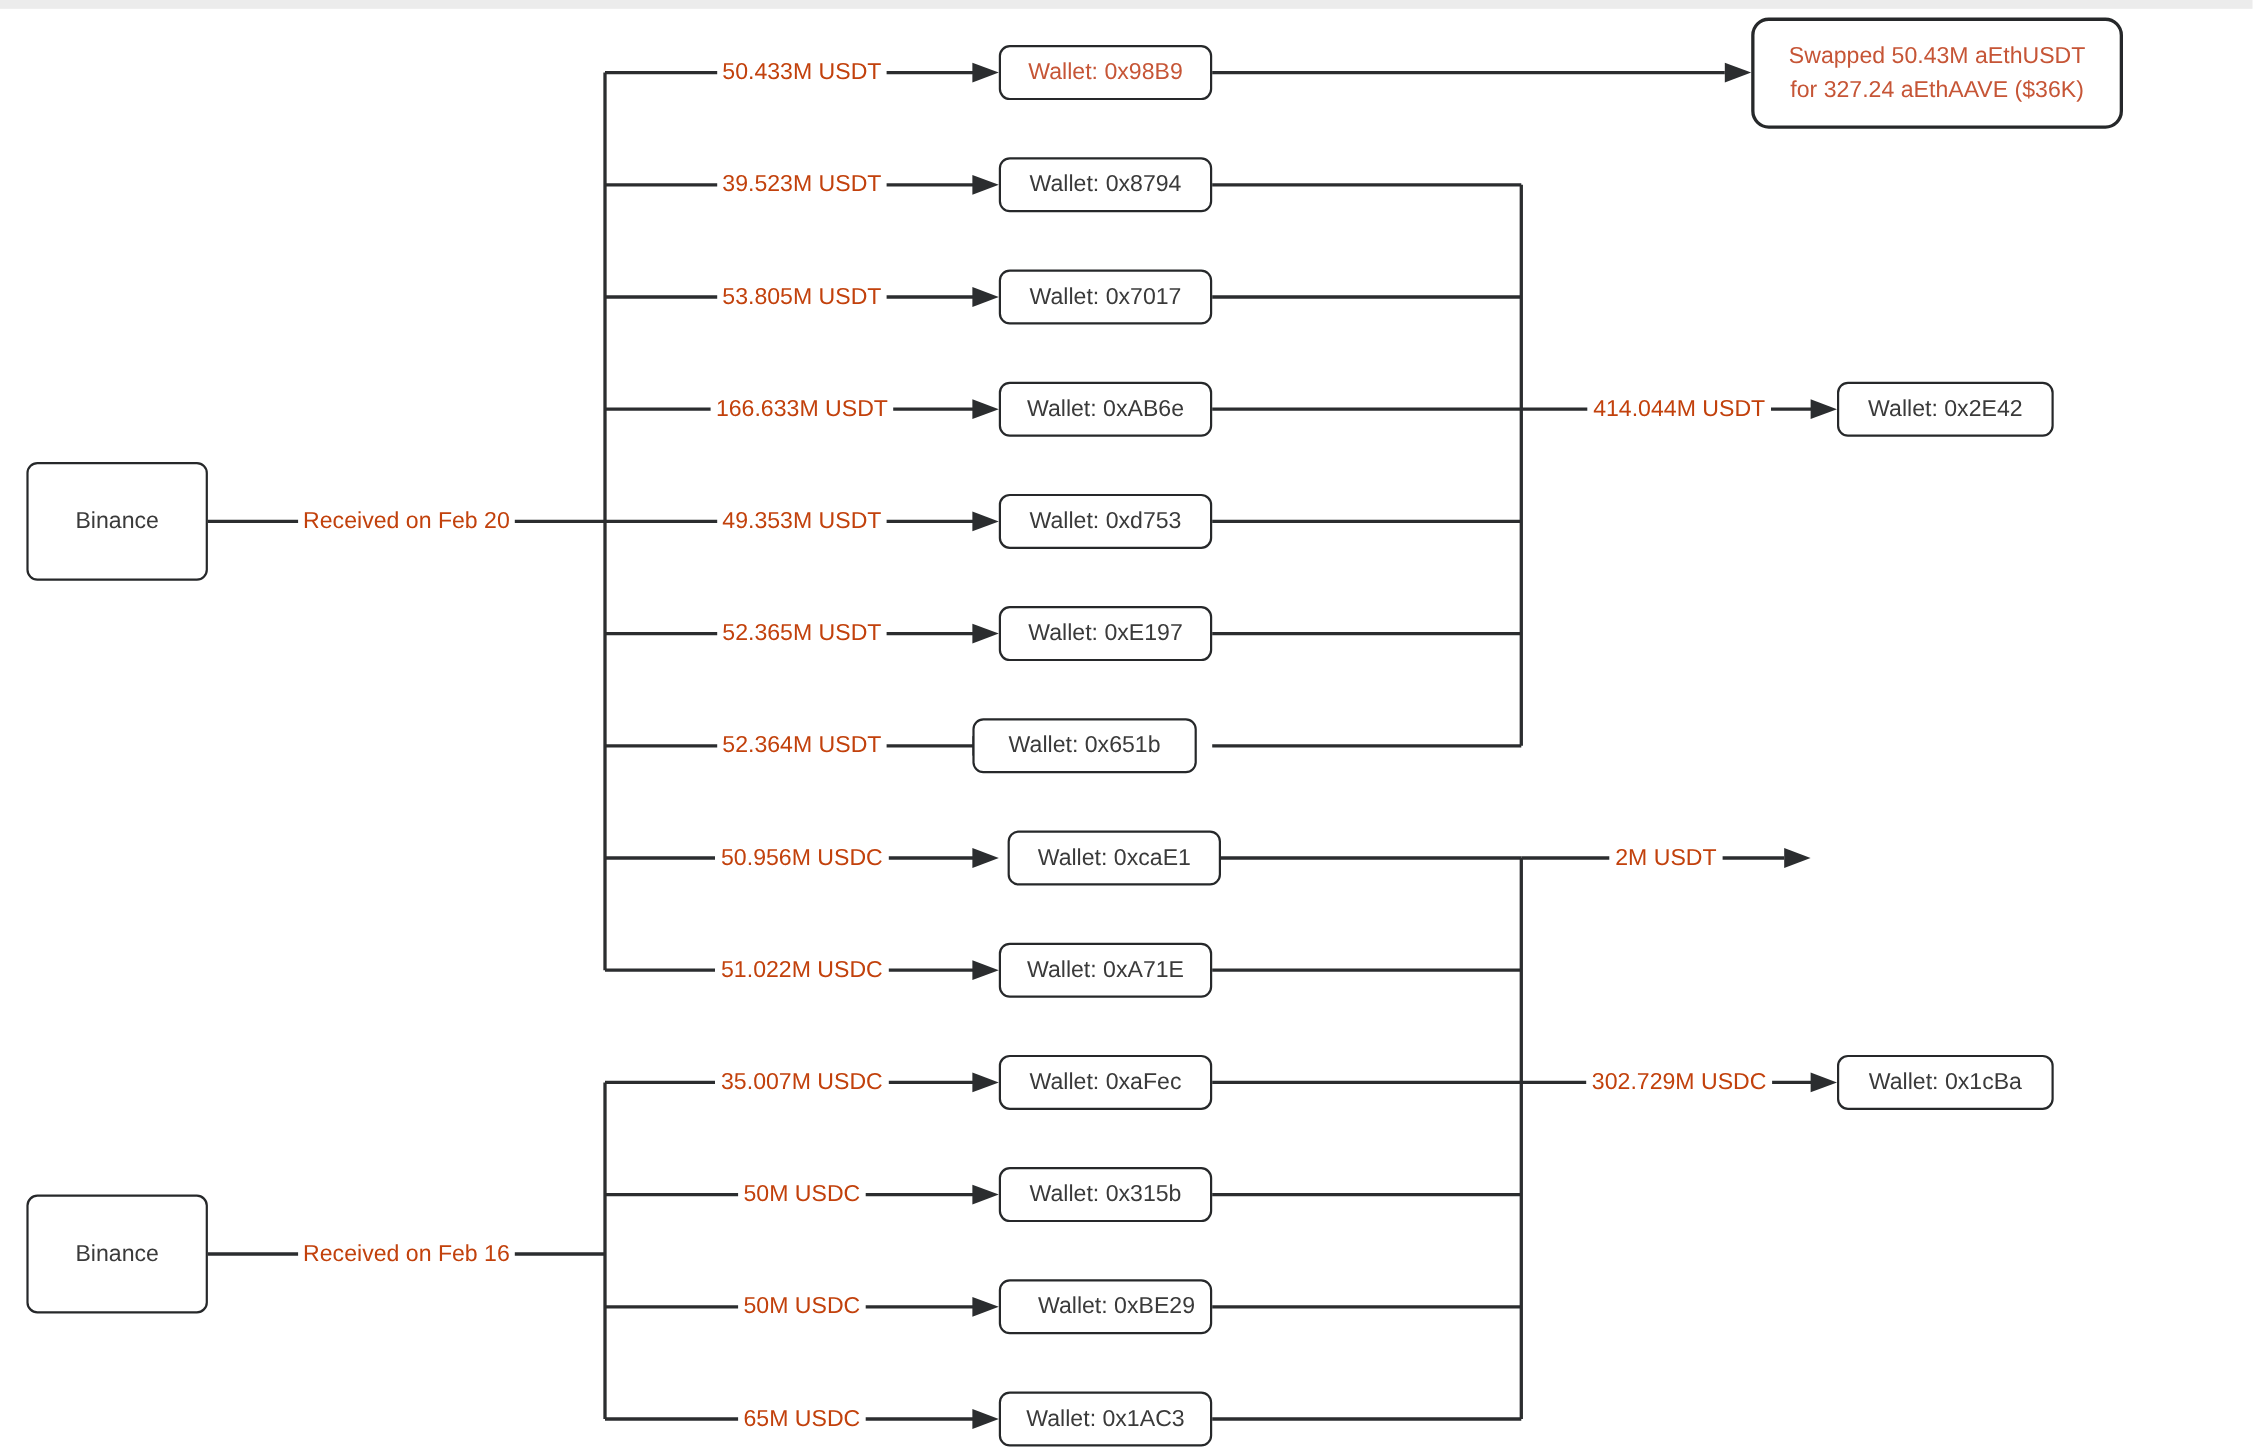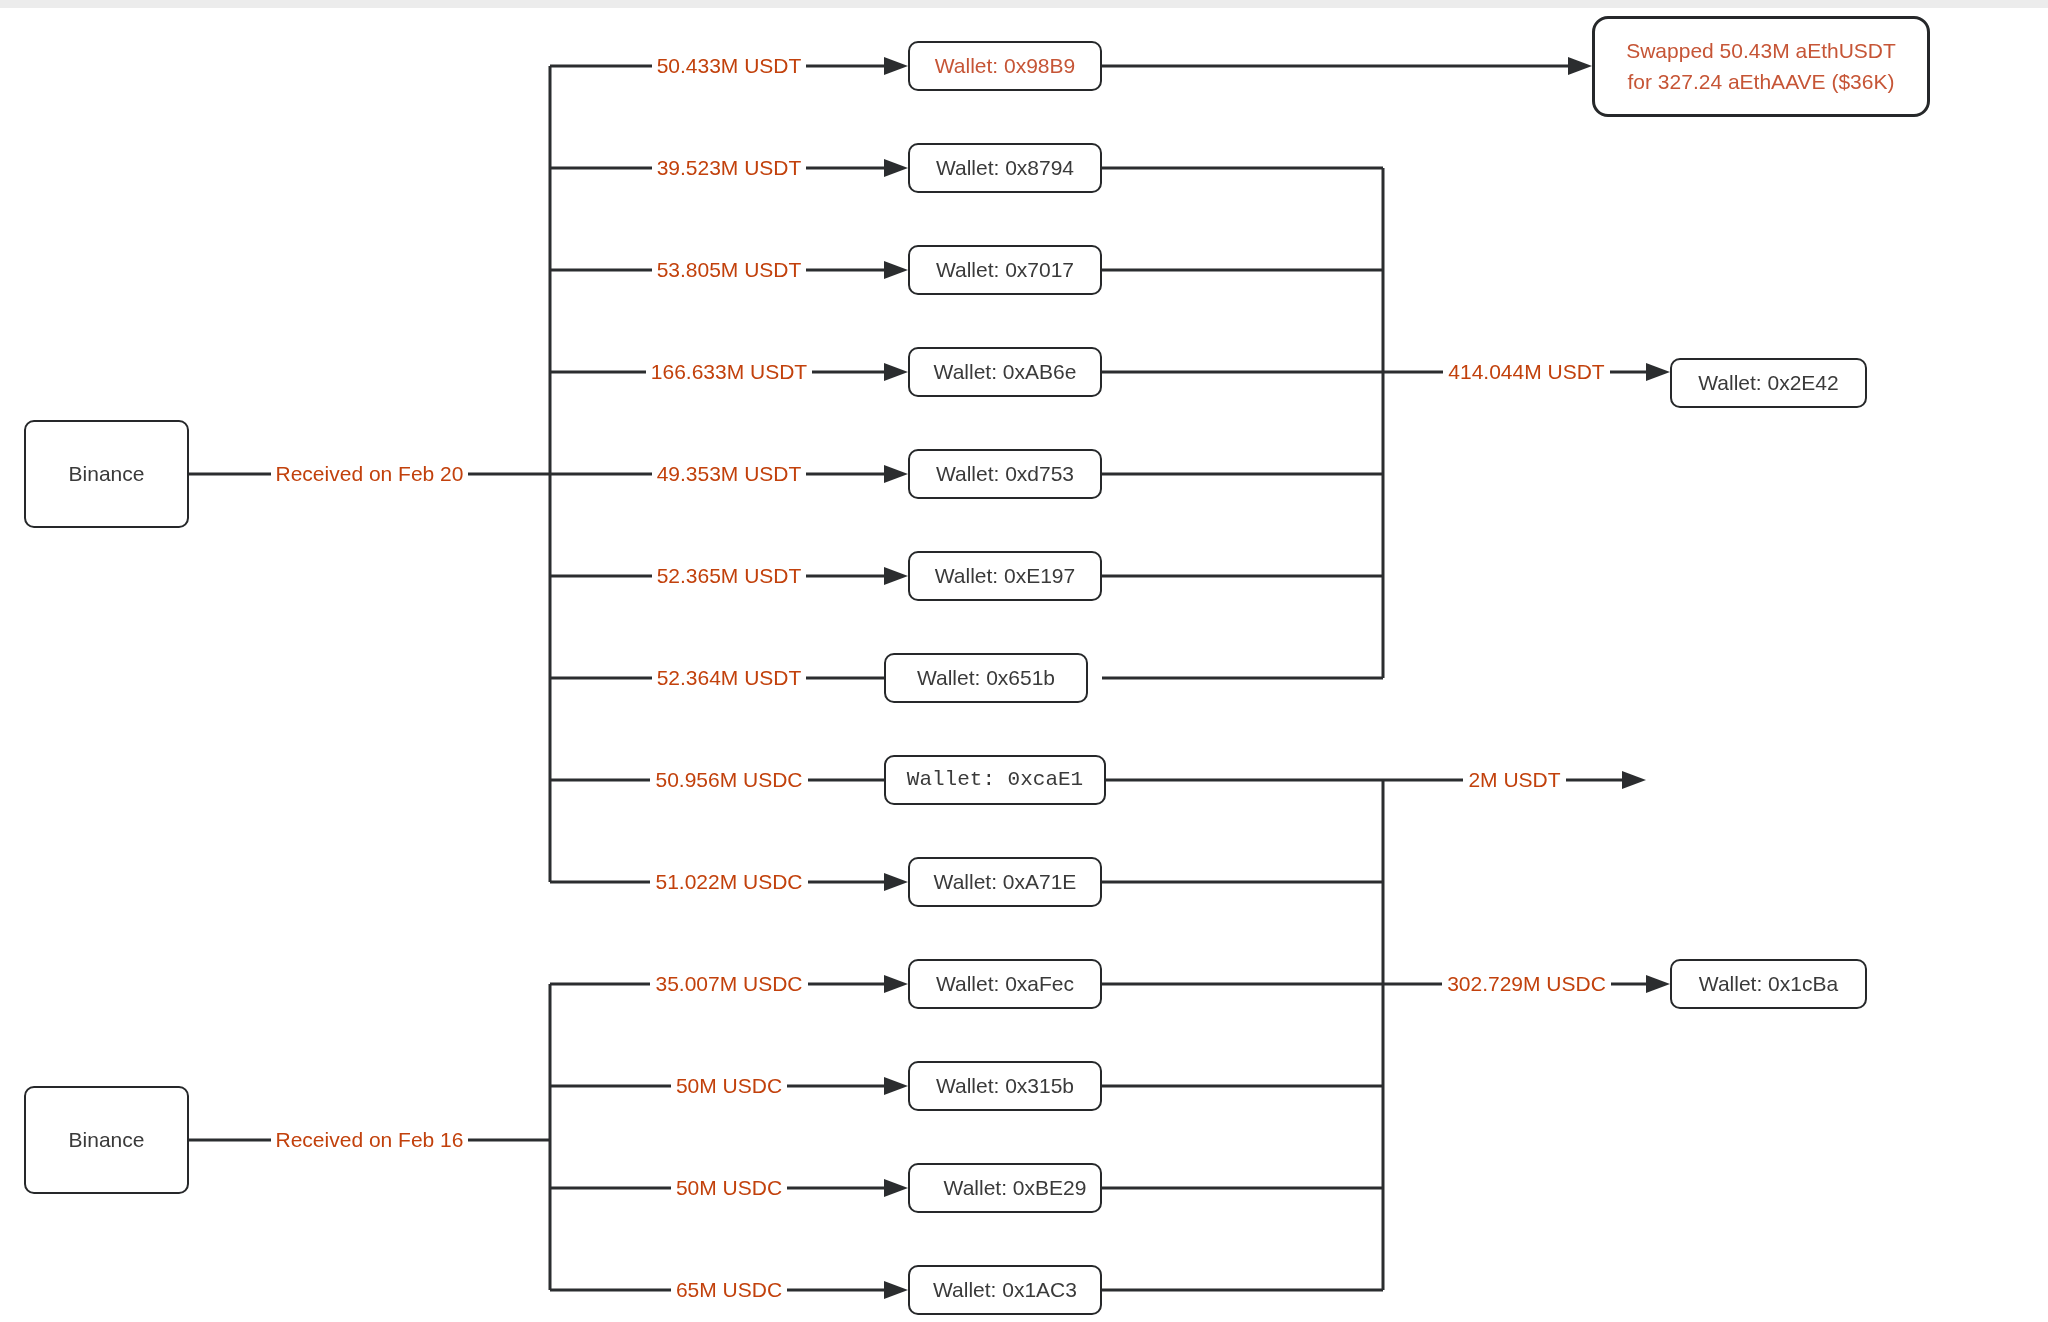--- a/index.html
+++ b/index.html
@@ -153,21 +153,21 @@
       <span>65M USDC</span>
     </div>
 
   <div class="node accent" style="left:908px;top:41px;width:194px;height:50px;">Wallet: 0x98B9</div>
   <div class="node" style="left:908px;top:143px;width:194px;height:50px;">Wallet: 0x8794</div>
   <div class="node" style="left:908px;top:245px;width:194px;height:50px;">Wallet: 0x7017</div>
   <div class="node" style="left:908px;top:347px;width:194px;height:50px;">Wallet: 0xAB6e</div>
   <div class="node" style="left:908px;top:449px;width:194px;height:50px;">Wallet: 0xd753</div>
   <div class="node" style="left:908px;top:551px;width:194px;height:50px;">Wallet: 0xE197</div>
   <div class="node" style="left:884px;top:653px;width:204px;height:50px;">Wallet: 0x651b</div>
-  <div class="node" style="left:884px;top:755px;width:222px;height:50px;font-family:Liberation Mono, monospace;">Wallet: 0xcaE1</div>
+  <div class="node" style="left:916px;top:755px;width:194px;height:50px;">Wallet: 0xcaE1</div>
   <div class="node" style="left:908px;top:857px;width:194px;height:50px;">Wallet: 0xA71E</div>
   <div class="node" style="left:908px;top:959px;width:194px;height:50px;">Wallet: 0xaFec</div>
   <div class="node" style="left:908px;top:1061px;width:194px;height:50px;">Wallet: 0x315b</div>
   <div class="node" style="left:908px;top:1163px;width:194px;height:50px;padding-left:20px;">Wallet: 0xBE29</div>
   <div class="node" style="left:908px;top:1265px;width:194px;height:50px;">Wallet: 0x1AC3</div>
 
   <div class="edge-label" style="left:1383px;top:357px;width:287px;">
       <span>414.044M USDT</span>
     </div>
   <div class="edge-label" style="left:1383px;top:765px;width:263px;">
@@ -177,17 +177,17 @@
       <span>302.729M USDC</span>
     </div>
 
   <div class="node big" style="left:1592px;top:16px;width:338px;height:101px;">
     <div>
       <div class="accent">Swapped 50.43M aEthUSDT</div>
       <div class="accent">for 327.24 aEthAAVE ($36K)</div>
     </div>
   </div>
 
-  <div class="node" style="left:1670px;top:347px;width:197px;height:50px;margin-top:11px;">Wallet: 0x2E42</div>
+  <div class="node" style="left:1670px;top:347px;width:197px;height:50px;">Wallet: 0x2E42</div>
 
 
   <div class="node" style="left:1670px;top:959px;width:197px;height:50px;">Wallet: 0x1cBa</div>
 </div>
 
 </body></html>

